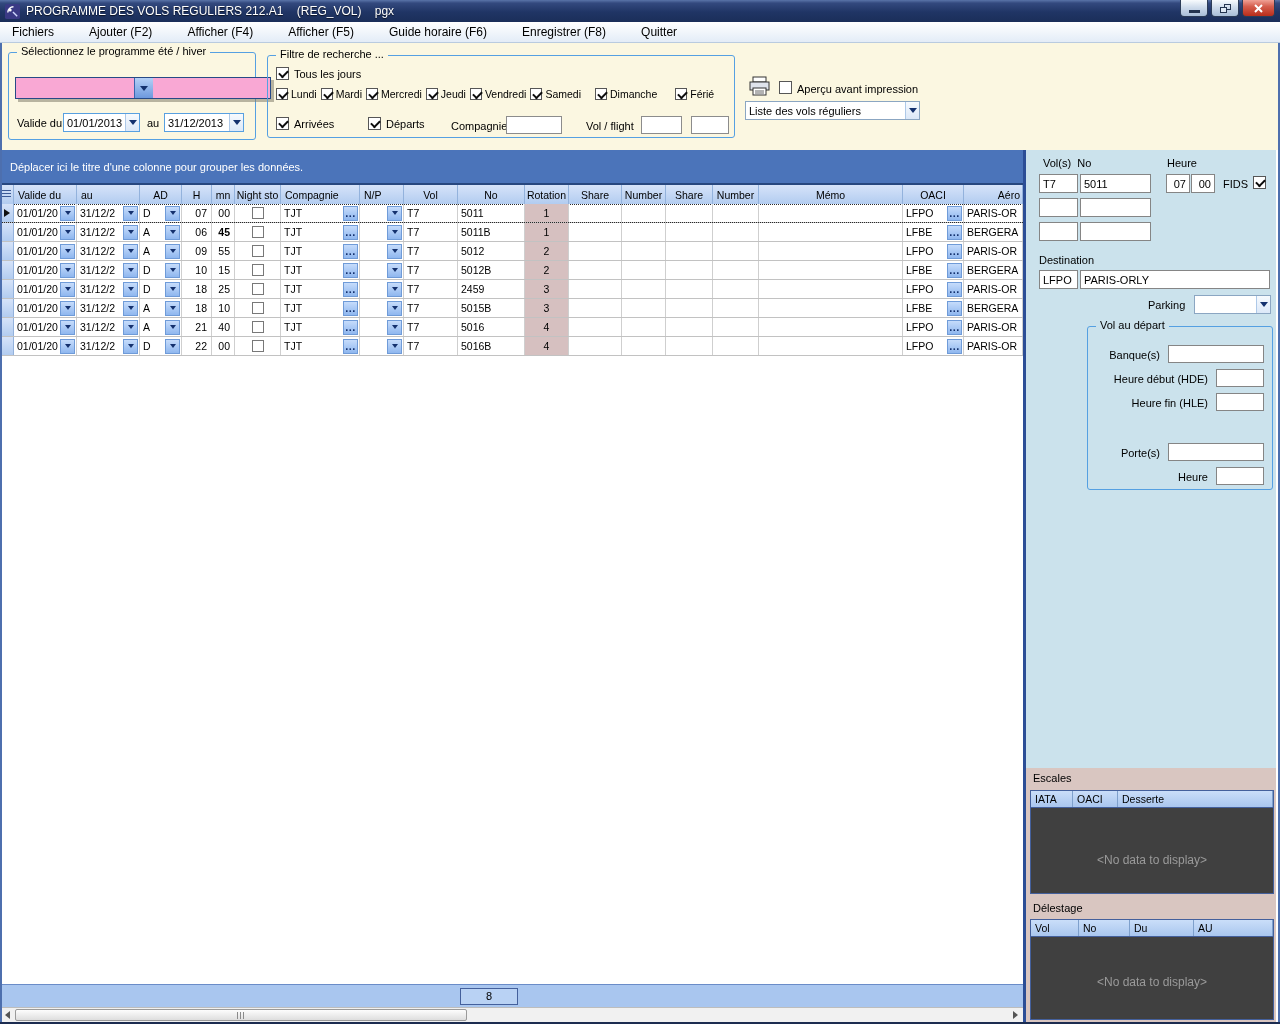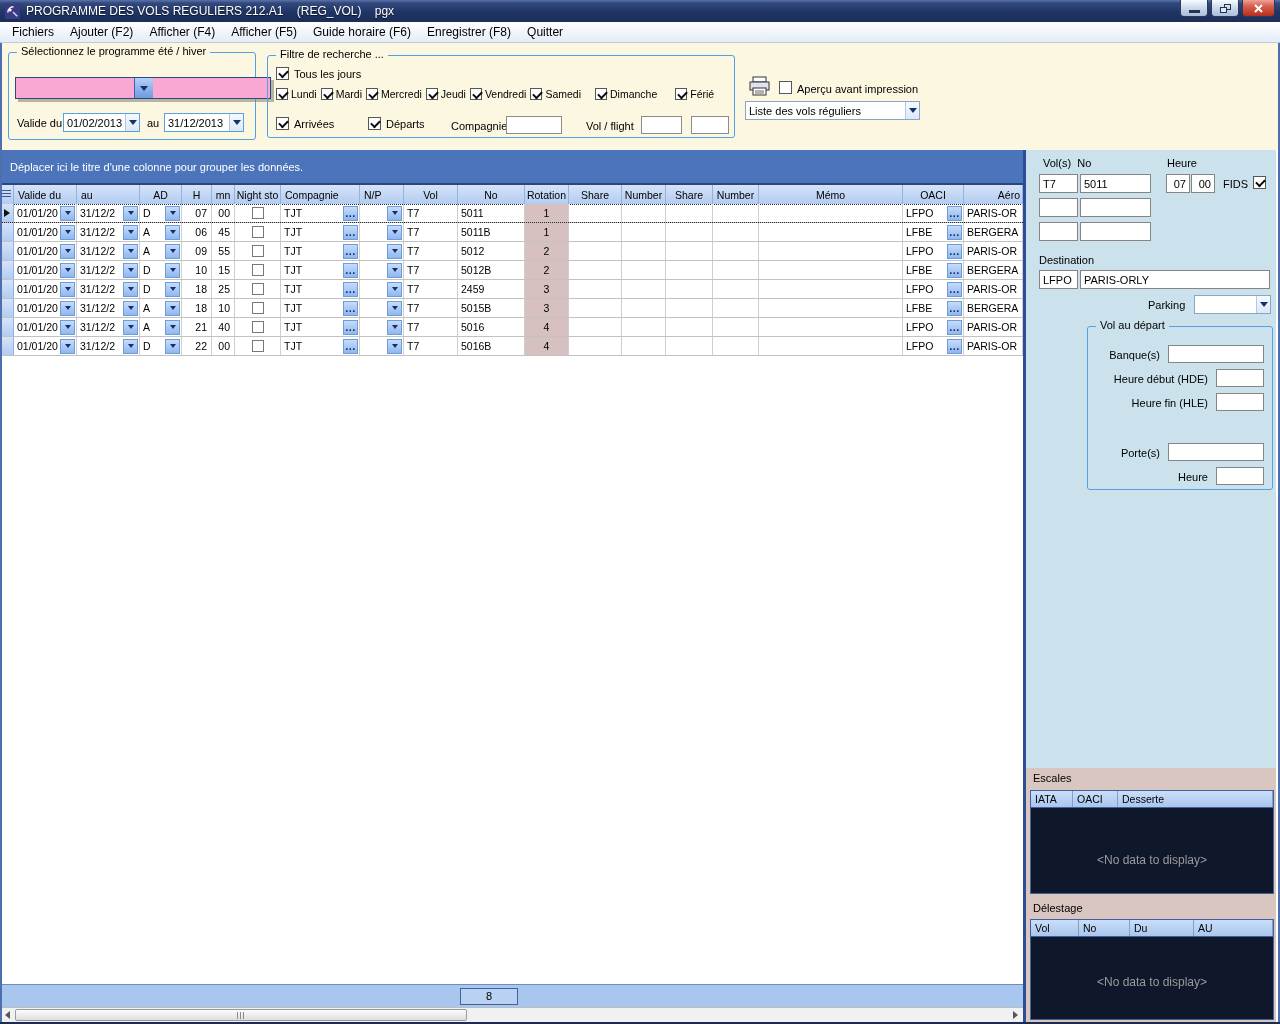--- a/index.html
+++ b/index.html
@@ -18,21 +18,21 @@
     border-radius:0 0 4px 4px; background:linear-gradient(#f8fbfe,#cfdcec 45%,#a9bed8);
     display:flex; align-items:center; justify-content:center; }
   .win-btn.close { width:33px; background:linear-gradient(#f0a195,#d55e4e 40%,#b92d1a); }
   .min-glyph { width:11px; height:3px; background:#24344f; margin-top:6px; }
   .restore-glyph { position:relative; width:11px; height:9px; }
   .restore-glyph .r1 { position:absolute; right:0; top:0; width:7px; height:6px; border:1px solid #24344f; background:transparent; }
   .restore-glyph .r2 { position:absolute; left:0; bottom:0; width:7px; height:6px; border:1px solid #24344f; background:#dfe9f4; }
 
   .menubar { position:absolute; left:0; top:22px; width:1280px; height:21px;
     background:linear-gradient(#ffffff,#e3ecf7); border-bottom:1px solid #b9cbdf;
-    display:flex; align-items:center; padding-left:8px; gap:8px; }
+    display:flex; align-items:center; padding-left:8px; gap:27px; }
   .menu-item { font-size:12px; padding:0 4px; white-space:nowrap; }
 
   
   .frame-left  { position:absolute; left:0; top:43px; width:2px;  height:979px; background:#4d6fae; z-index:50; }
   .frame-right { position:absolute; left:1278px; top:43px; width:2px; height:979px; background:#4d6fae; z-index:50; }
   .frame-bottom{ position:absolute; left:0; top:1022px; width:1280px; height:2px; background:#1c2c50; z-index:50; }
 
   
   .topstrip { position:absolute; left:0; top:43px; width:1280px; height:107px; background:#fbf7e1; }
   .gbox { position:absolute; border:1px solid #55a0e2; border-radius:3px;padding-left:36px; }
@@ -122,21 +122,21 @@
   .ra-right { text-align:right; }
   .gbox-depart { left:61px; top:176px; width:186px; height:164px; border:1px solid #55a0e2; }
   .gbox-depart .legend { background:#cbe2ec; }
   .parkcombo { position:absolute; left:168px; top:145px; width:77px; height:19px; }
 
   
   .pinkpanel { position:absolute; left:1026px; width:250px; background:#d9c6c1; }
   .panel-escales { top:768px; height:130px; }
   .panel-delestage { top:898px; height:124px; }
   .pp-title { position:absolute; left:7px; top:4px; }
-  .listbox { position:absolute; left:4px; width:244px; background:#0f172a; border:1px solid #44609c; }
+  .listbox { position:absolute; left:4px; width:244px; background:#404040; border:1px solid #44609c; }
   .lb-escales { top:22px; height:104px; }
   .lb-delestage { top:21px; height:101px; }
   .list-header { display:flex; height:17px; background:linear-gradient(#cadef9,#a9c6ee); border-bottom:1px solid #44609c; font-size:10.5px; }
   .lh-cell { height:100%; border-right:1px solid #7ea0cc; display:flex; align-items:center; padding-left:4px; flex:none; overflow:hidden; }
   .no-data { position:absolute; left:0; width:100%; text-align:center; color:#9a9a9a; font-size:12px; }
   .nd-escales { top:62px; } .nd-delestage { top:55px; }
 </style>
 </head>
 <body>
 
@@ -181,21 +181,21 @@
   <div class="gbox gbox-program">
     <span class="legend">Sélectionnez le programme été / hiver</span>
     <div class="bigcombo">
       <span class="val">VALIDE TOUTE L'ANNEE</span>
       <span class="combo-btn">
           <span class="tri"></span>
         </span>
     </div>
     <span class="plainlabel" style="left:8px; top:64px;">Valide du</span>
     <div class="datecombo" style="left:54px; top:60px; width:77px;">
-      <span class="val">01/02/2013</span>
+      <span class="val">01/01/2013</span>
       <span class="arrbox">
           <span class="tri"></span>
         </span>
     </div>
     <span class="plainlabel" style="left:138px; top:64px;">au</span>
     <div class="datecombo" style="left:155px; top:60px; width:80px;">
       <span class="val">31/12/2013</span>
       <span class="arrbox">
           <span class="tri"></span>
         </span>
@@ -365,21 +365,21 @@
           <span class="tri"></span>
         </span>
       </div>
       <div class="gcell gc-ad" style="width: 42px;">
         <span class="ctext">A</span>
         <span class="dd-btn">
           <span class="tri"></span>
         </span>
       </div>
       <div class="gcell gc-h" style="width: 30px;">06</div>
-      <div class="gcell gc-mn" style="width: 23px;">45</div>
+      <div class="gcell gc-mn" style="width: 23px; font-weight: bold;">45</div>
       <div class="gcell gc-night_stop" style="width: 46px;">
         <span class="chk"></span>
       </div>
       <div class="gcell gc-compagnie" style="width: 79px;">
         <span class="ctext">TJT</span>
         <span class="dd-btn ell">...</span>
       </div>
       <div class="gcell gc-np" style="width: 44px;">
         <span class="dd-btn">
           <span class="tri"></span>

